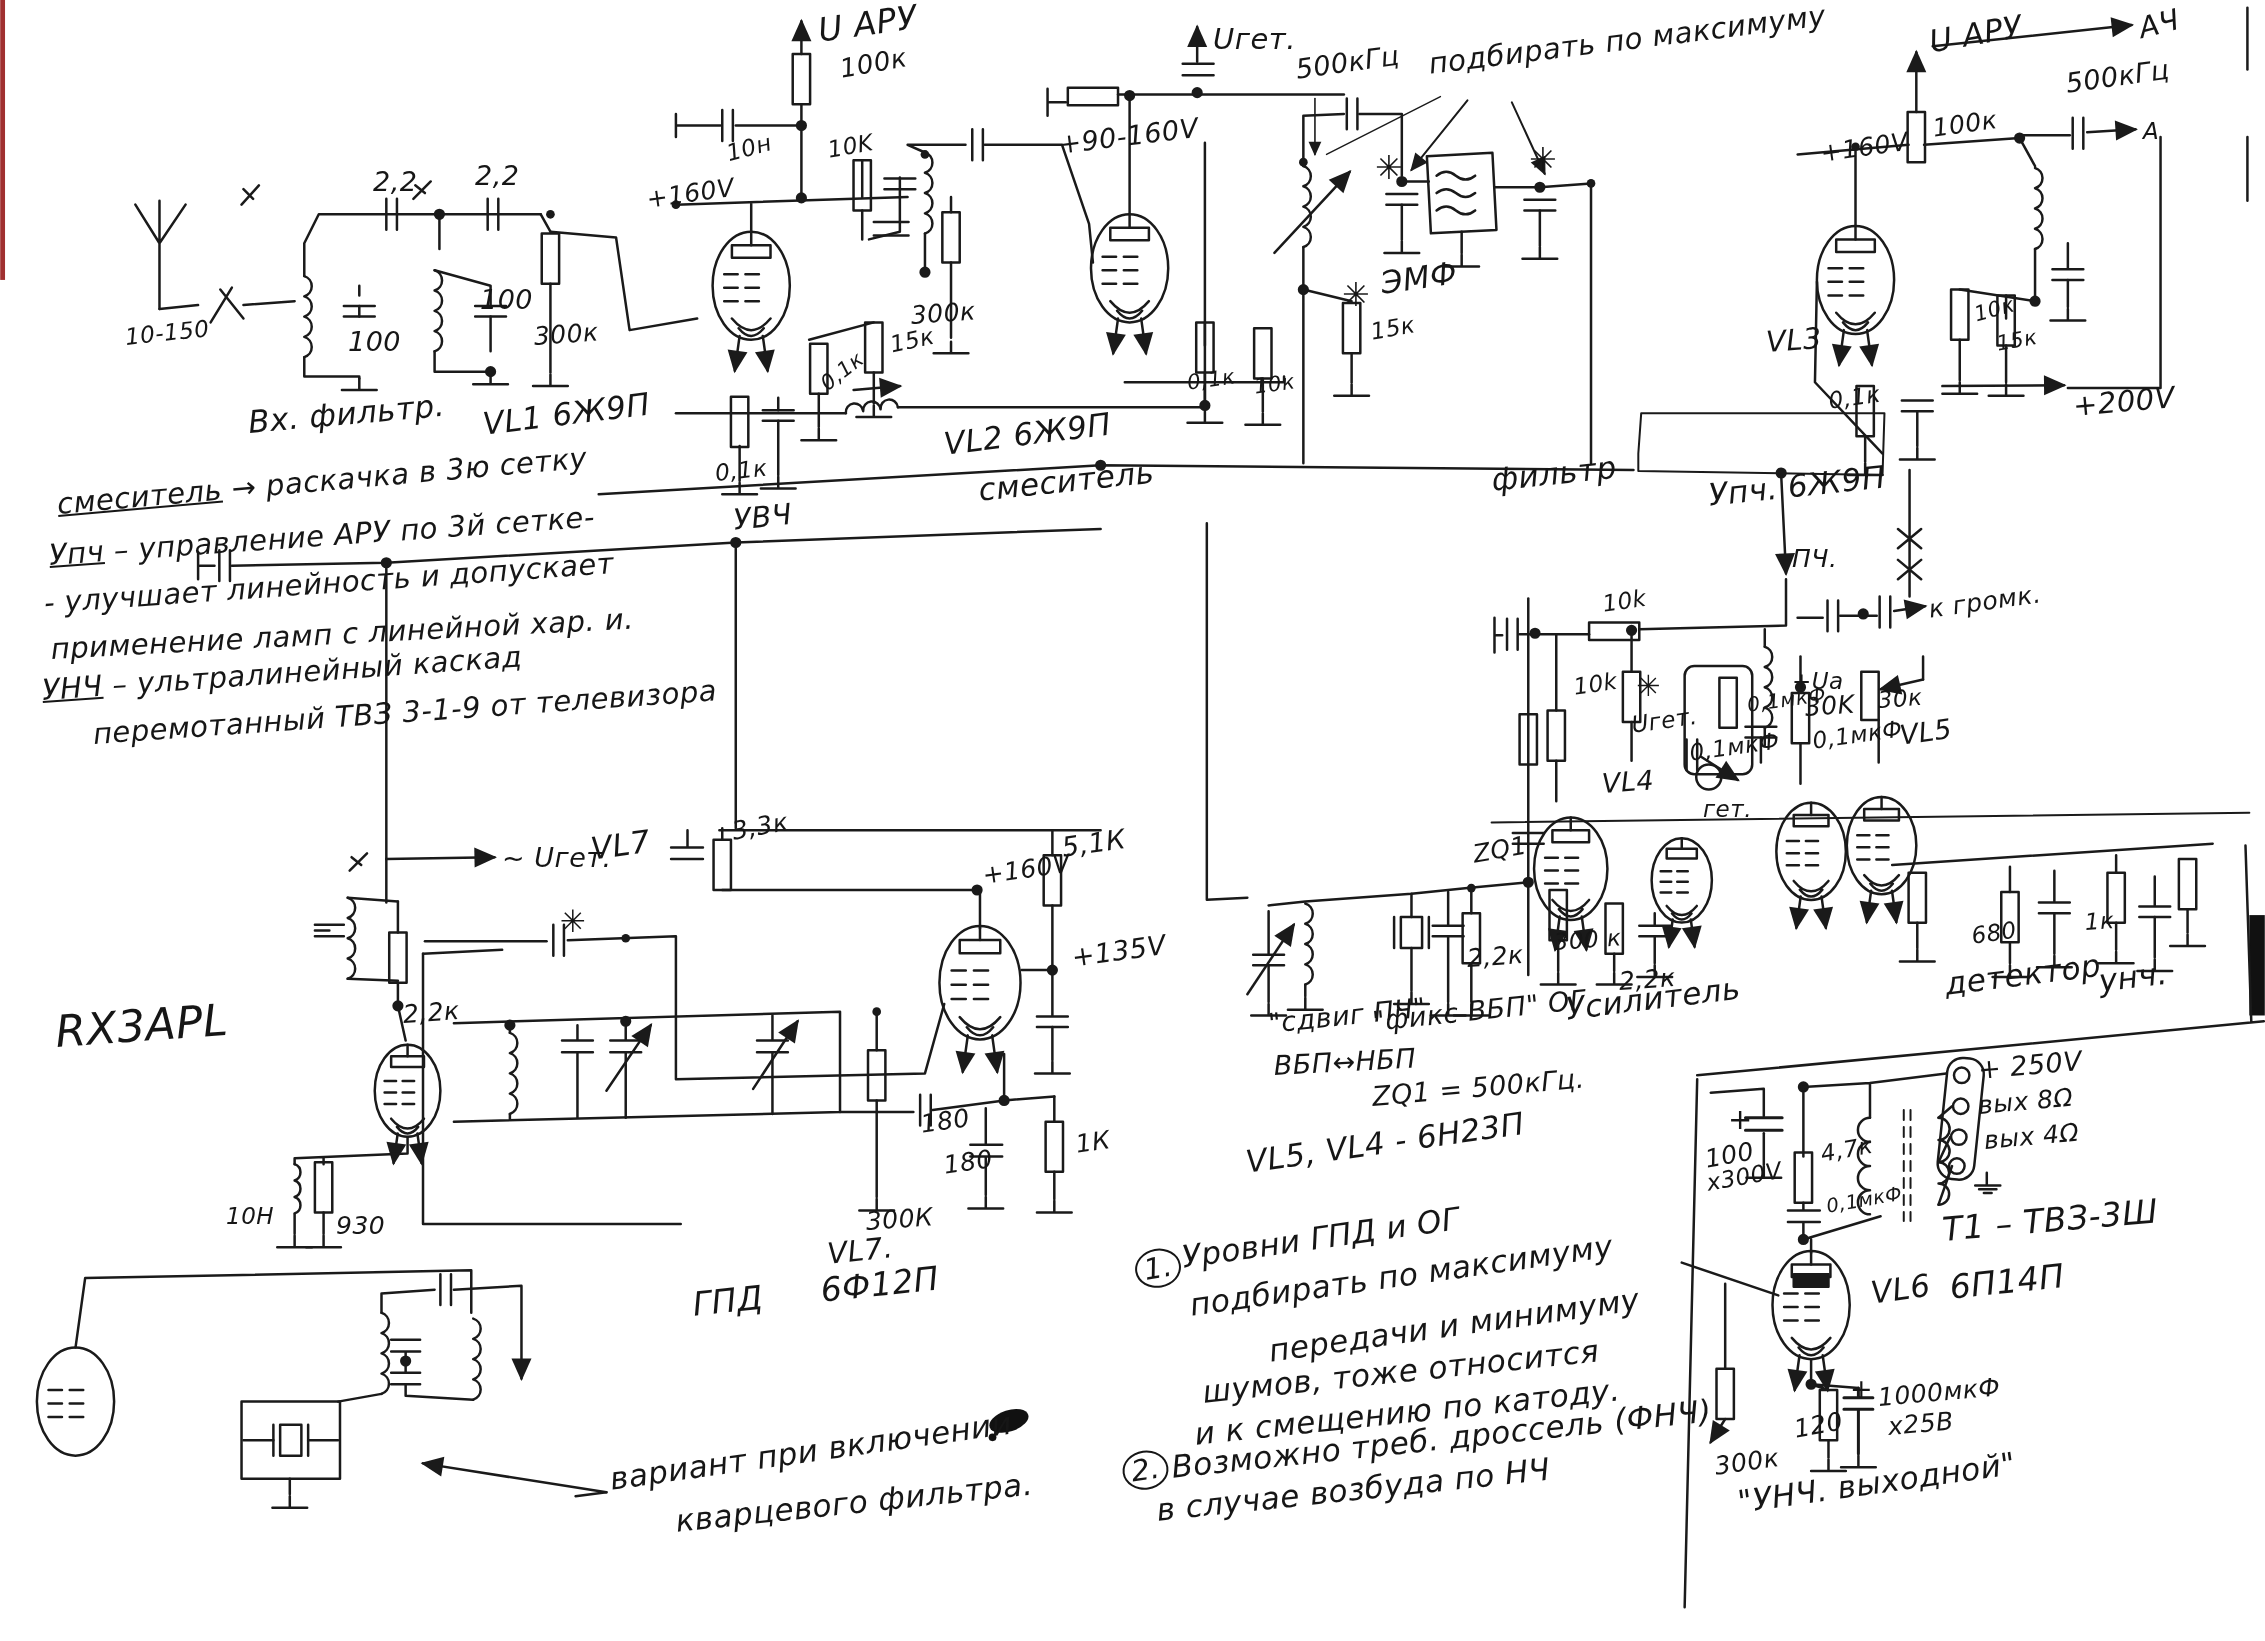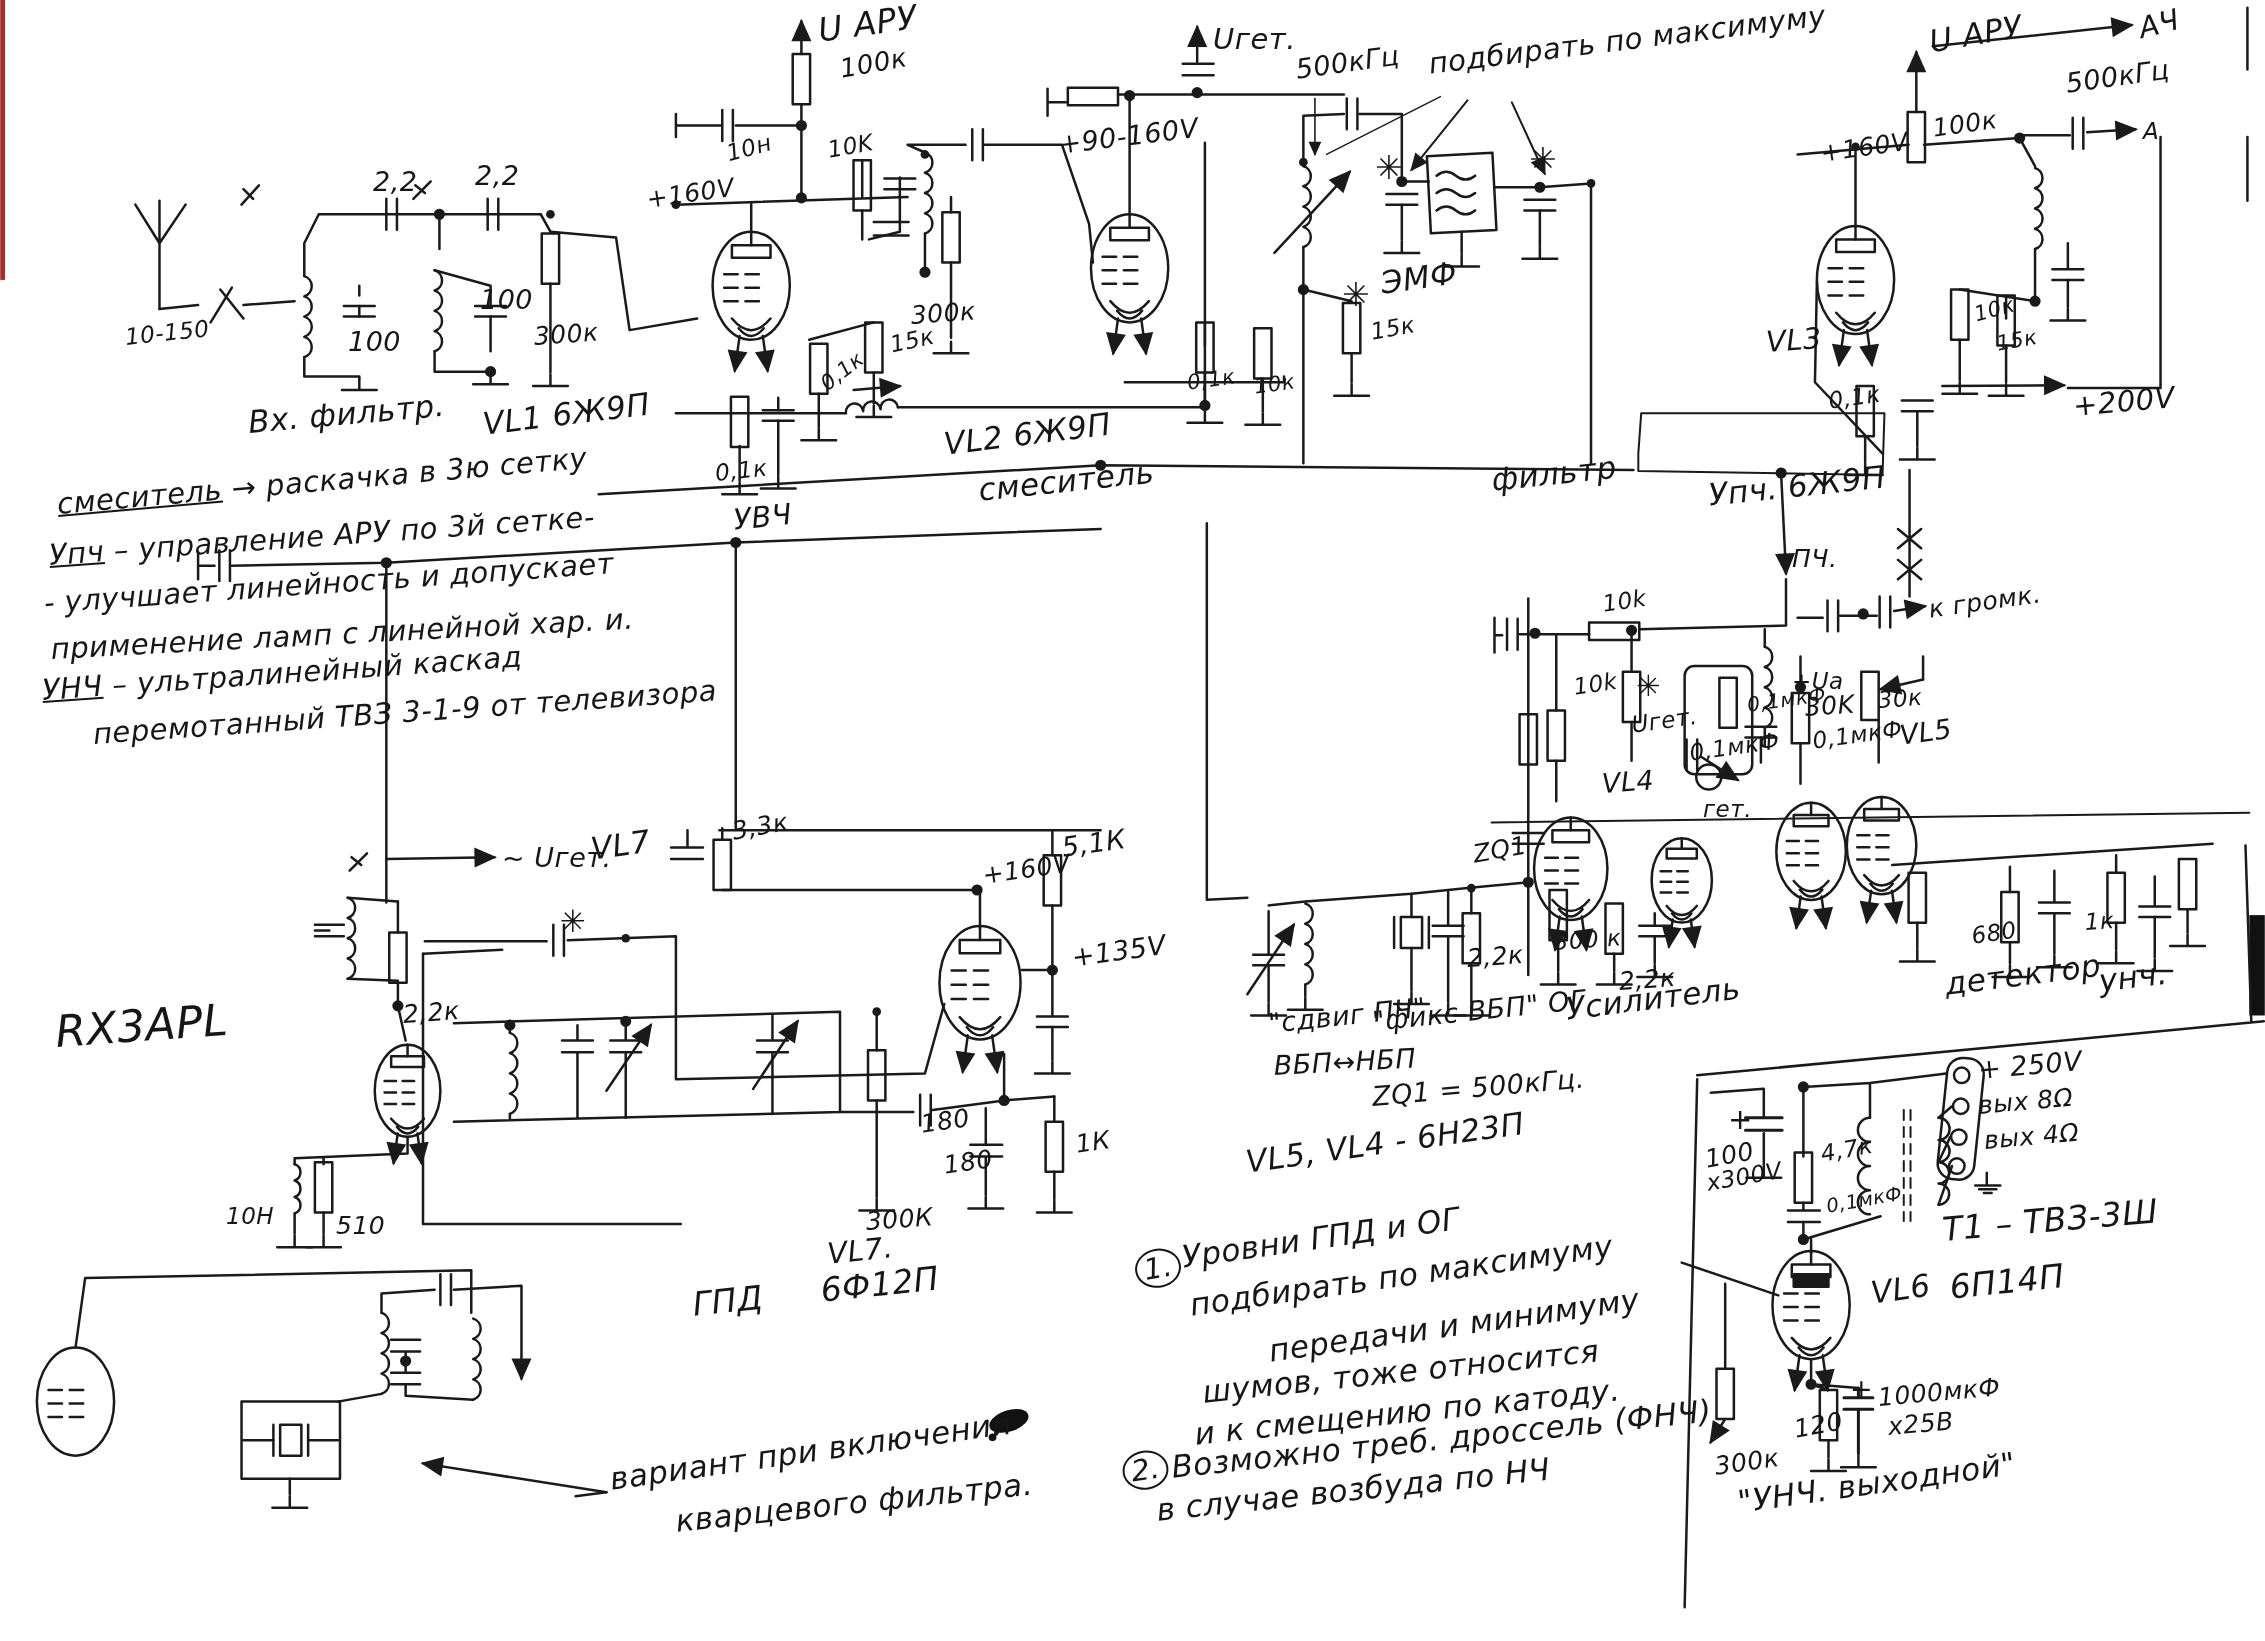--- a/index.html
+++ b/index.html
@@ -557,21 +557,21 @@
       <div class="lab" style="left: 402px; top: 1002px; font-size: 25px; transform: rotate(-4deg);">2,2к</div>
       <div class="lab" style="left: 560px; top: 906px; font-size: 31px; transform: rotate(0deg);">✳</div>
       <div class="lab" style="left: 919px; top: 1112px; font-size: 25px; transform: rotate(-8deg);">180</div>
       <div class="lab" style="left: 942px; top: 1153px; font-size: 25px; transform: rotate(-8deg);">180</div>
       <div class="lab" style="left: 1074px; top: 1132px; font-size: 25px; transform: rotate(-8deg);">1К</div>
       <div class="lab" style="left: 865px; top: 1209px; font-size: 25px; transform: rotate(-4deg);">300К</div>
       <div class="lab" style="left: 826px; top: 1240px; font-size: 29px; transform: rotate(-6deg);">VL7.</div>
       <div class="lab" style="left: 819px; top: 1274px; font-size: 33px; transform: rotate(-6deg);">6Ф12П</div>
       <div class="lab" style="left: 691px; top: 1288px; font-size: 33px; transform: rotate(-6deg);">ГПД</div>
       <div class="lab" style="left: 226px; top: 1205px; font-size: 23px; transform: rotate(0deg);">10Н</div>
-      <div class="lab" style="left: 336px; top: 1213px; font-size: 25px; transform: rotate(0deg);">510</div>
+      <div class="lab" style="left: 336px; top: 1213px; font-size: 25px; transform: rotate(0deg);">930</div>
       <div class="lab" style="left: 54px; top: 1010px; font-size: 44px; transform: rotate(-4deg);">RX3APL</div>
       <div class="lab circ" style="left: 1132px; top: 1253px; font-size: 29px; transform: rotate(-10deg);">1.</div>
       <div class="lab" style="left: 1180px; top: 1242px; font-size: 31px; transform: rotate(-8deg);">Уровни ГПД и ОГ</div>
       <div class="lab" style="left: 1188px; top: 1290px; font-size: 31px; transform: rotate(-8deg);">подбирать по максимуму</div>
       <div class="lab" style="left: 1267px; top: 1336px; font-size: 31px; transform: rotate(-8deg);">передачи и минимуму</div>
       <div class="lab" style="left: 1201px; top: 1377px; font-size: 31px; transform: rotate(-6deg);">шумов, тоже относится</div>
       <div class="lab" style="left: 1193px; top: 1419px; font-size: 31px; transform: rotate(-6deg);">и к смещению по катоду.</div>
       <div class="lab circ" style="left: 1120px; top: 1454px; font-size: 29px; transform: rotate(-8deg);">2.</div>
       <div class="lab" style="left: 1170px; top: 1452px; font-size: 31px; transform: rotate(-6deg);">Возможно треб. дроссель (ФНЧ)</div>
       <div class="lab" style="left: 1155px; top: 1495px; font-size: 31px; transform: rotate(-6deg);">в случае возбуда по НЧ</div>

